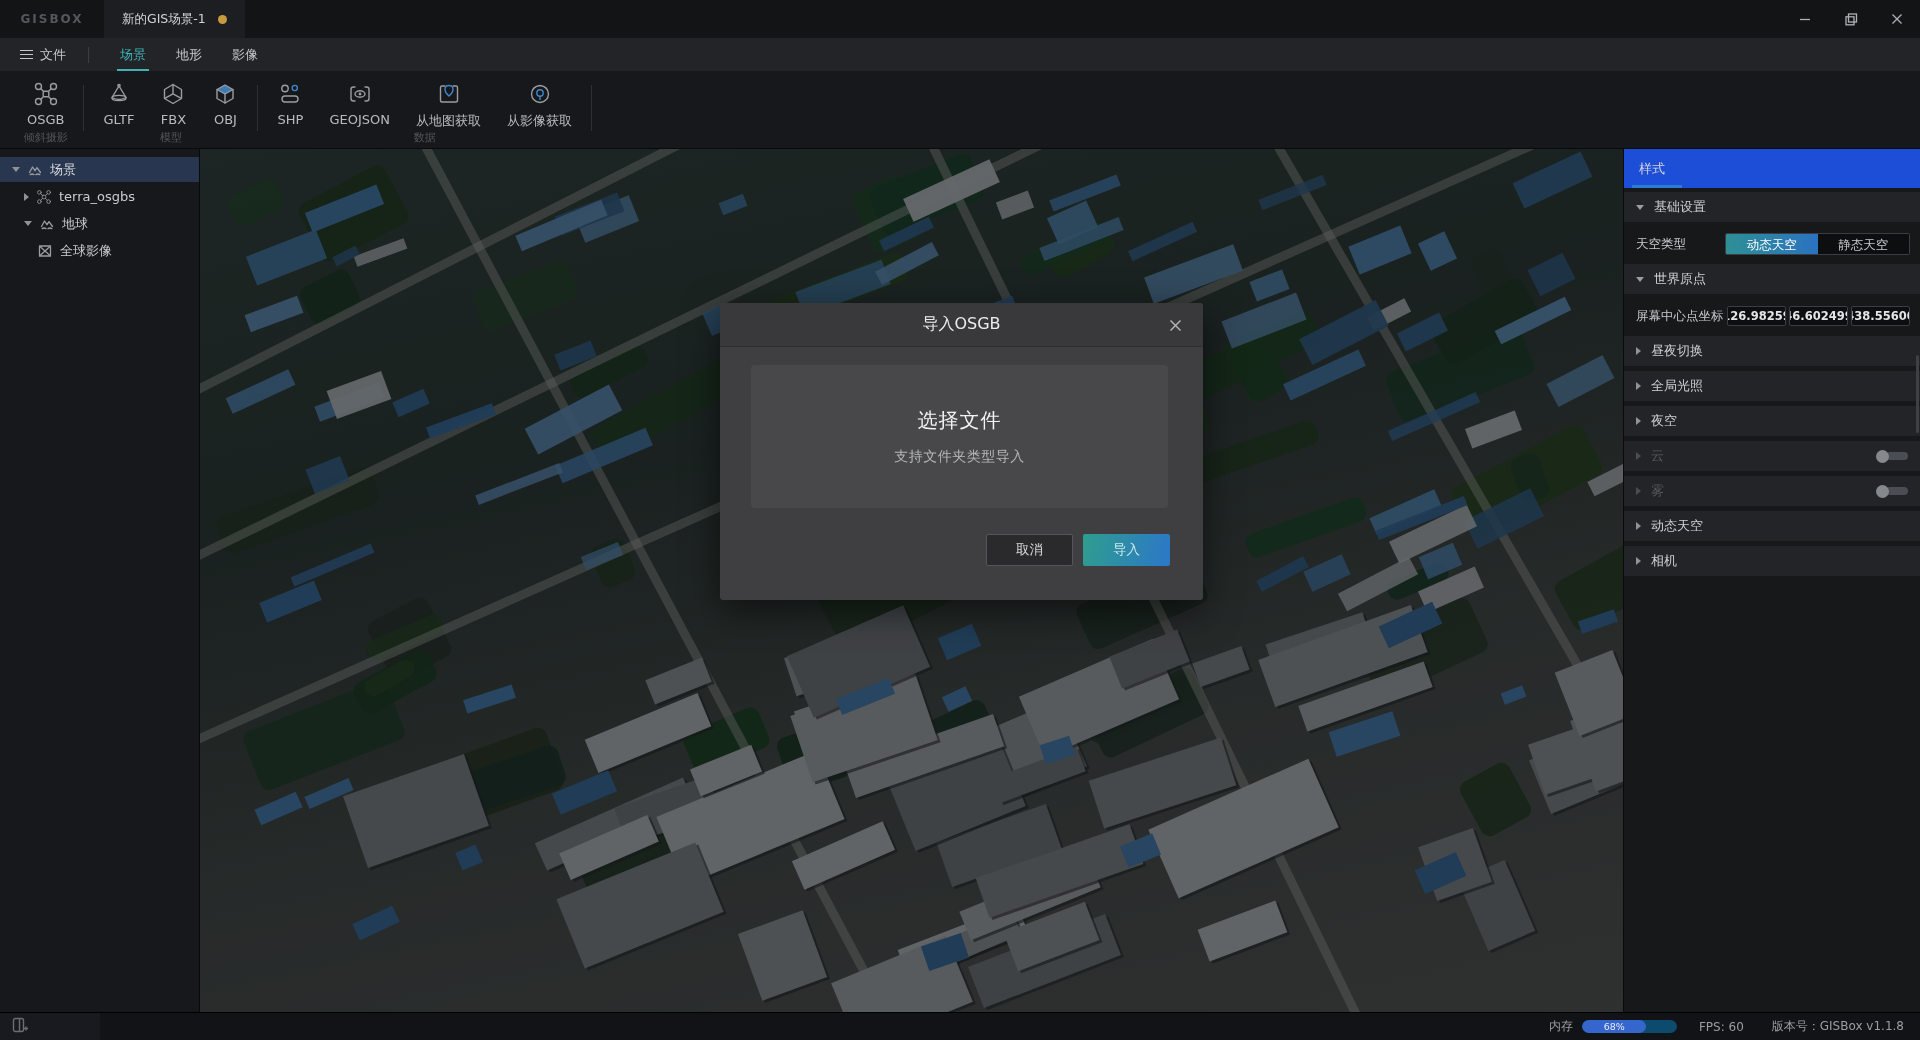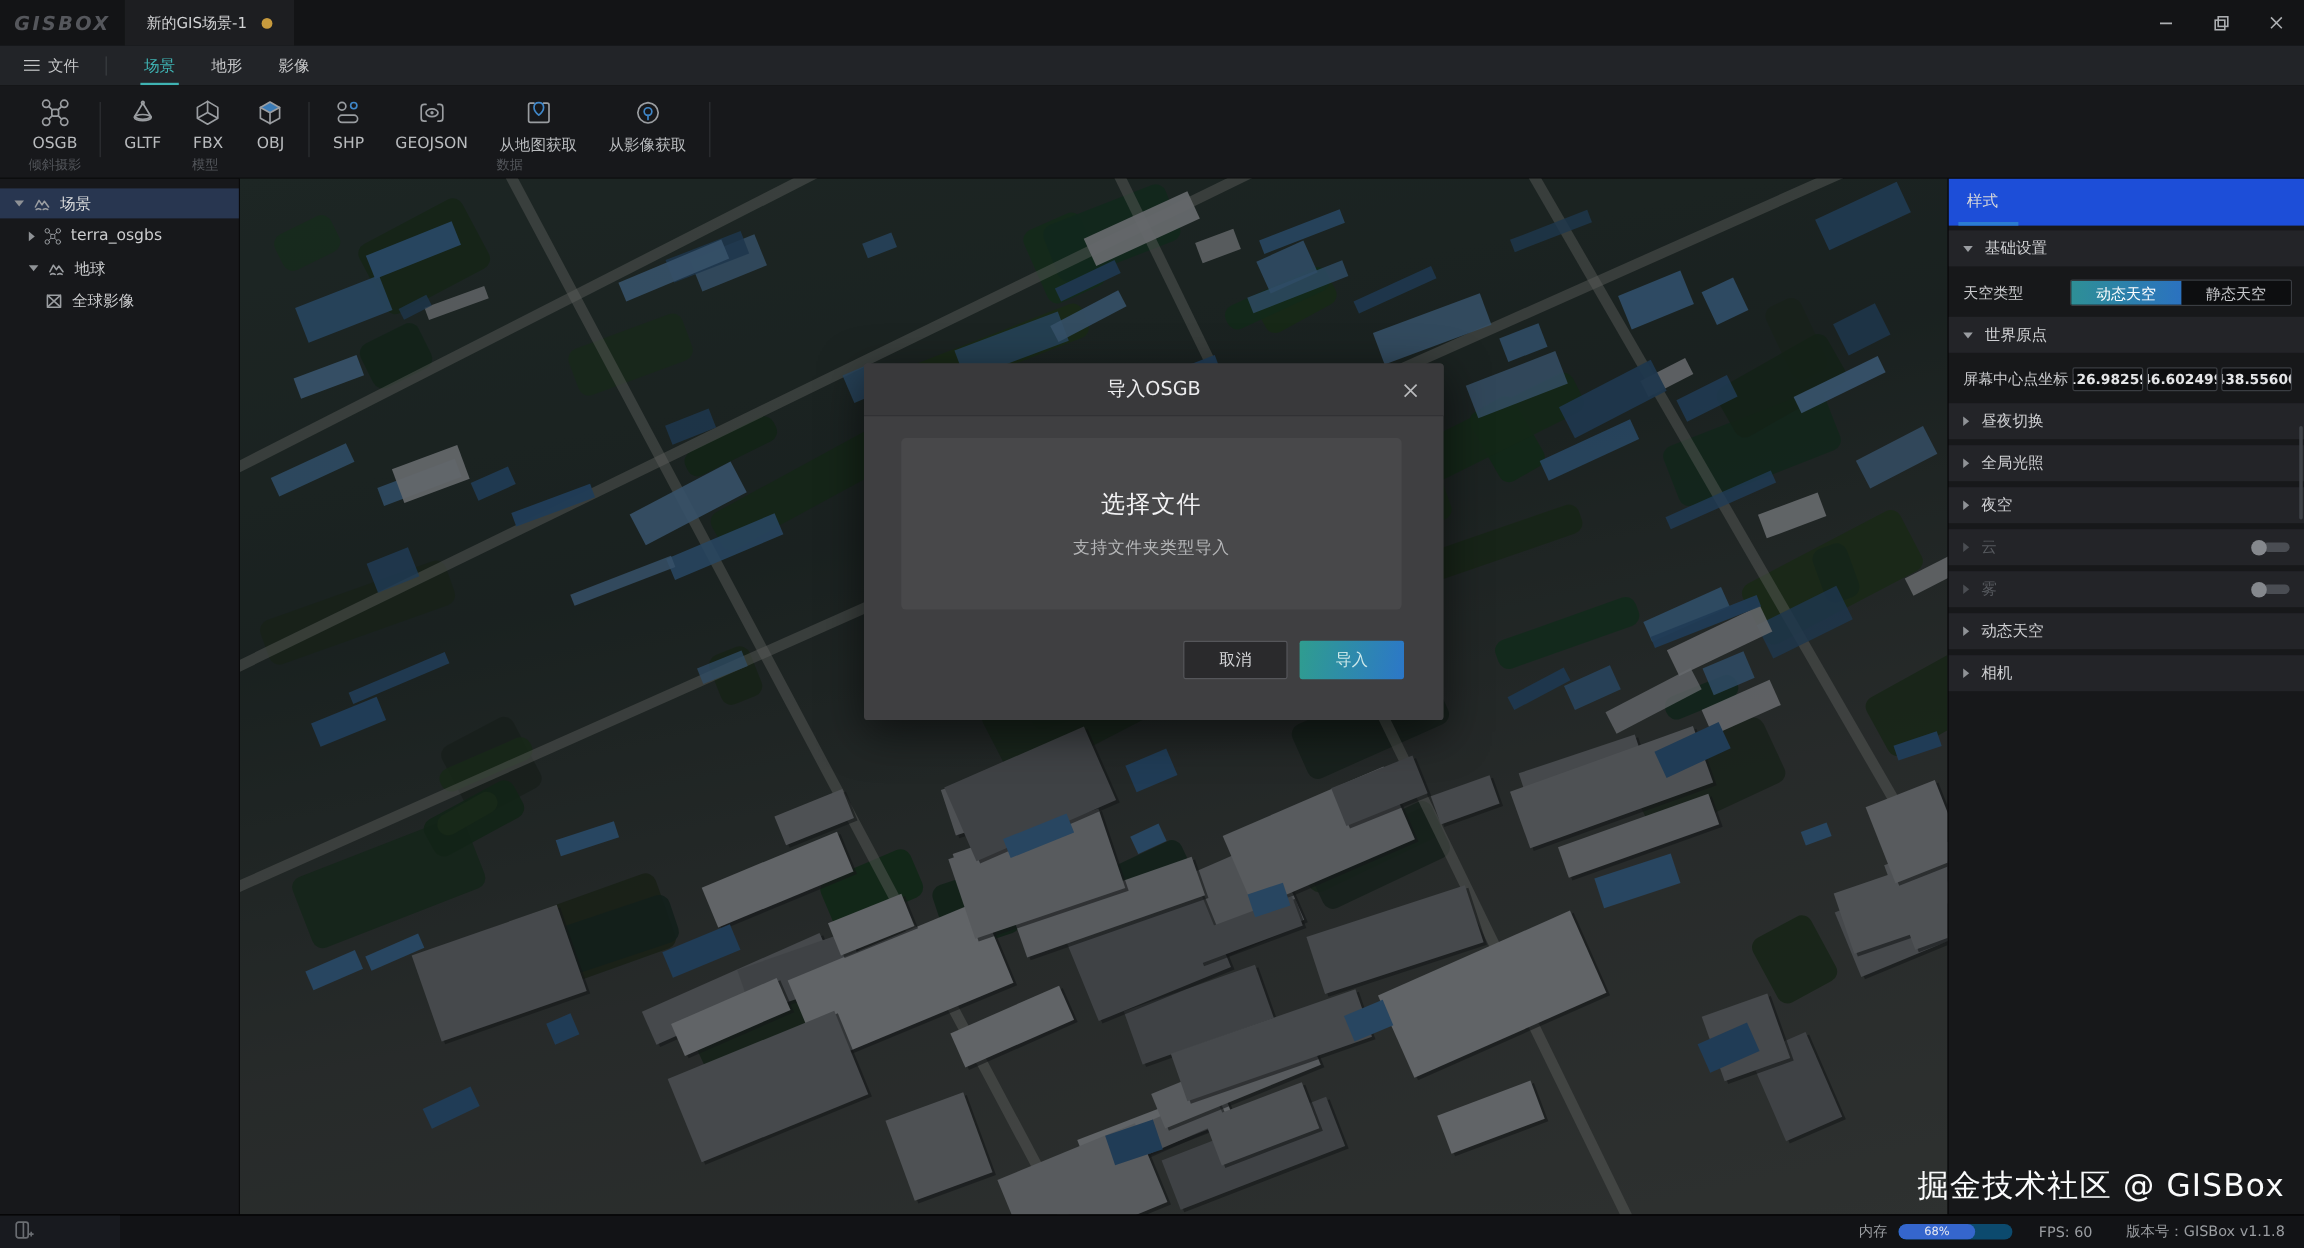--- a/index.html
+++ b/index.html
@@ -2,21 +2,21 @@
 <html><head>
 <meta charset="utf-8">
 <style>
   * { margin:0; padding:0; box-sizing:border-box; }
   html,body { width:1920px; height:1040px; overflow:hidden; background:#0d0e10;
     font-family:"DejaVu Sans","Liberation Sans",sans-serif; }
   .app { position:absolute; inset:0; width:1920px; height:1040px; }
 
   
   .titlebar { position:absolute; top:0; left:0; right:0; height:38px; background:#131416; display:flex; align-items:stretch; }
-  .logo { width:104px; display:flex; align-items:center; justify-content:center; color:#55575c; font-weight:700; font-style:italic; letter-spacing:2px; font-size:16px; }
+  .logo { width:104px; display:flex; align-items:center; justify-content:center; color:#55575c; font-weight:700; letter-spacing:2px; font-size:12px; }
   .doc-tab { background:#1d1e21; display:flex; align-items:center; gap:12px; padding:0 18px; color:#d2d3d5; font-size:12.5px; }
   .tab-dot { width:9px; height:9px; border-radius:50%; background:#c79a3d; }
   .win-controls { position:absolute; right:0; top:0; height:38px; display:flex; }
   .win-btn { width:46px; height:38px; display:flex; align-items:center; justify-content:center; color:#aeb0b3; }
   .win-btn svg { stroke:#aeb0b3; stroke-width:1.3; fill:none; }
 
   
   .menubar { position:absolute; top:38px; left:0; right:0; height:33px; background:#222428; display:flex; align-items:stretch; padding-left:14px; color:#c6c7c9; font-size:13px; }
   .mb-file { display:flex; align-items:center; gap:7px; padding:0 6px; }
   .hamburger { display:flex; flex-direction:column; gap:2.5px; }
@@ -586,14 +586,13 @@
     <div class="sb-right">
       <span>内存</span>
       <span class="membar">
         <span class="memfill" style="width: 68%;">68%</span>
       </span>
       <span class="sb-fps">FPS: 60</span>
       <span>版本号：GISBox v1.1.8</span>
     </div>
   </div>
 
-  <div class="watermark">掘金技术社区 @ GISBox</div>
 </div>
 
 </body></html>

